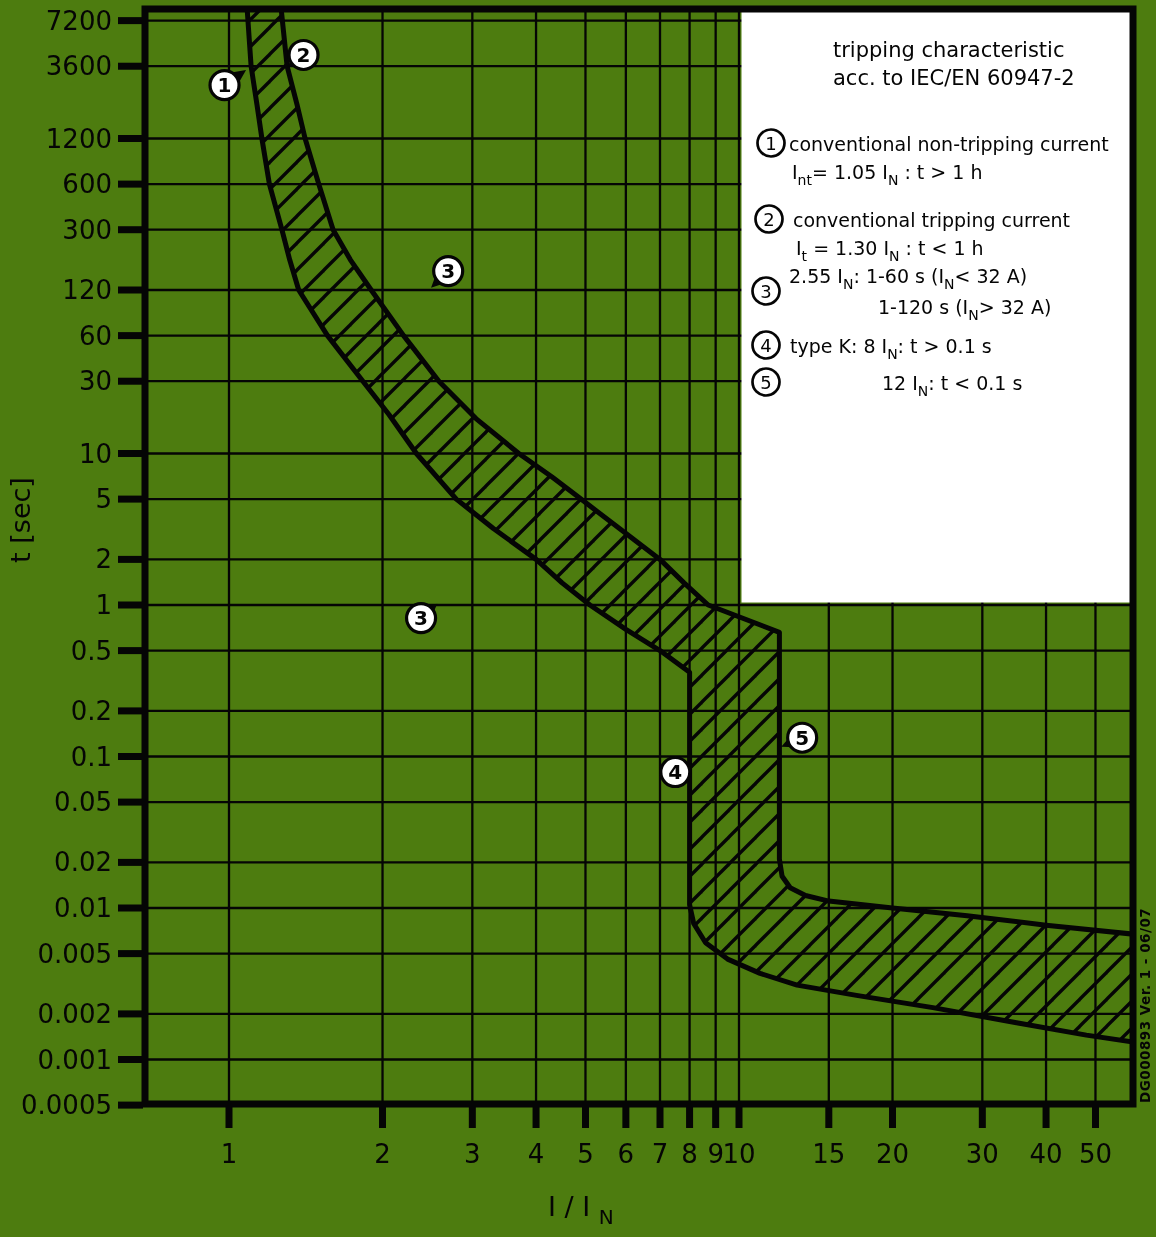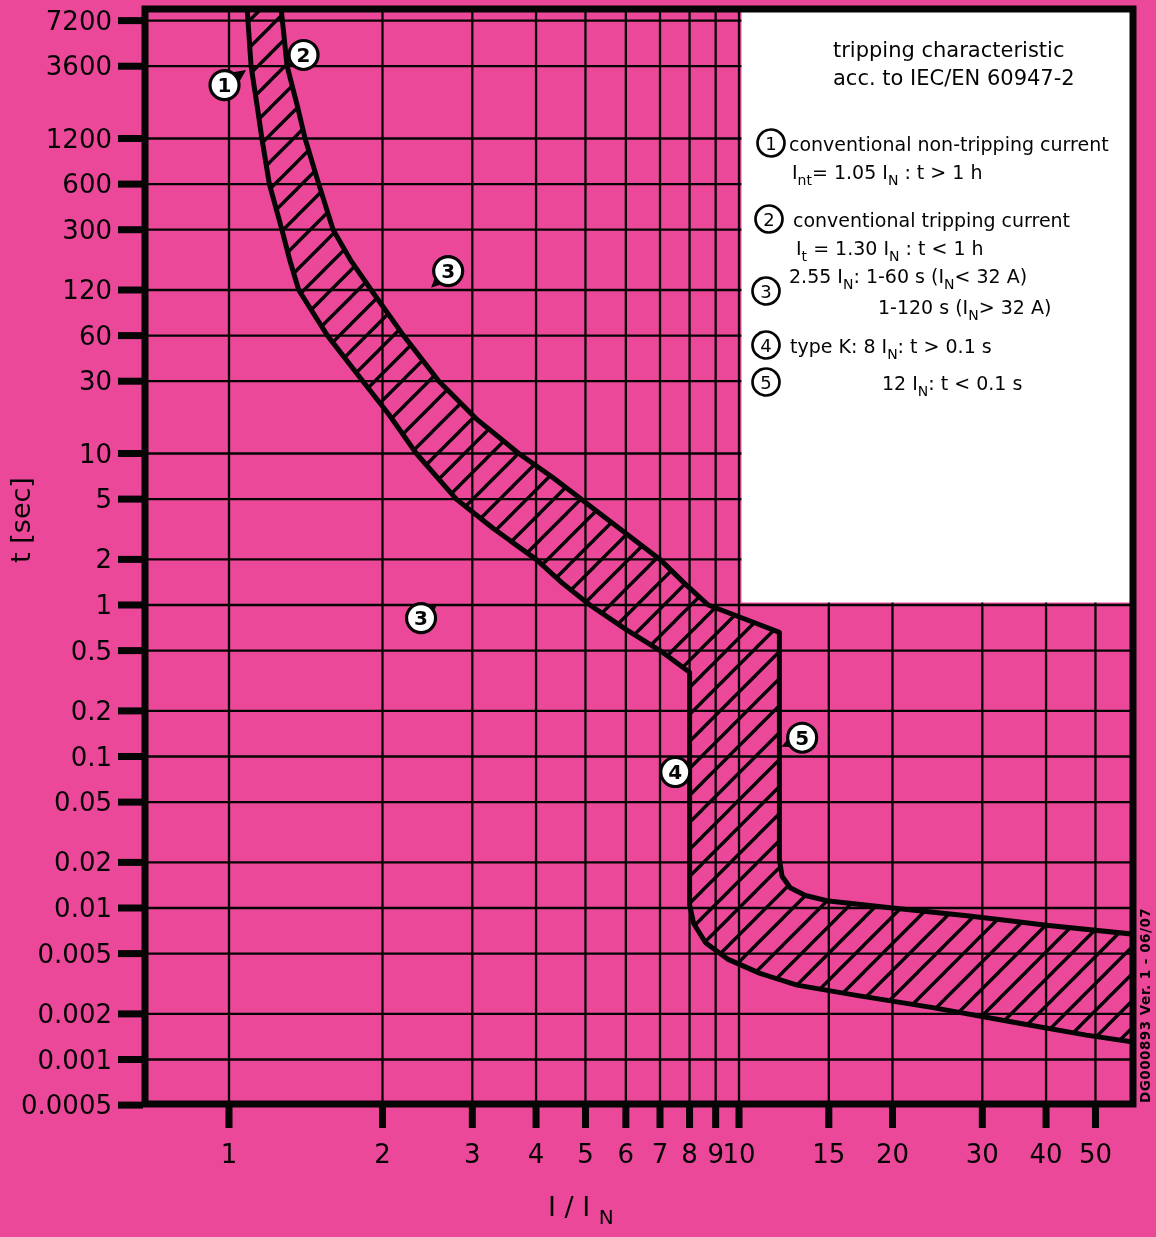--- a/index.html
+++ b/index.html
@@ -1,16 +1,16 @@
 <!DOCTYPE html>
 <html><head>
 <meta charset="utf-8">
 <style>
   html,body{margin:0;padding:0;background:#ffffff;}
-  .stage{position:relative;width:1156px;height:1237px;background:#ec4899;overflow:hidden;
+  .stage{position:relative;width:1156px;height:1237px;background:#4d7c0f;overflow:hidden;
          font-family:"DejaVu Sans","Liberation Sans",sans-serif;}
   svg{display:block;}
   svg text{fill:#050505;}
 </style>
 </head>
 <body>
 
 <div class="stage">
   <svg id="chart" width="1156" height="1237" viewBox="0 0 1156 1237">
     <defs>

